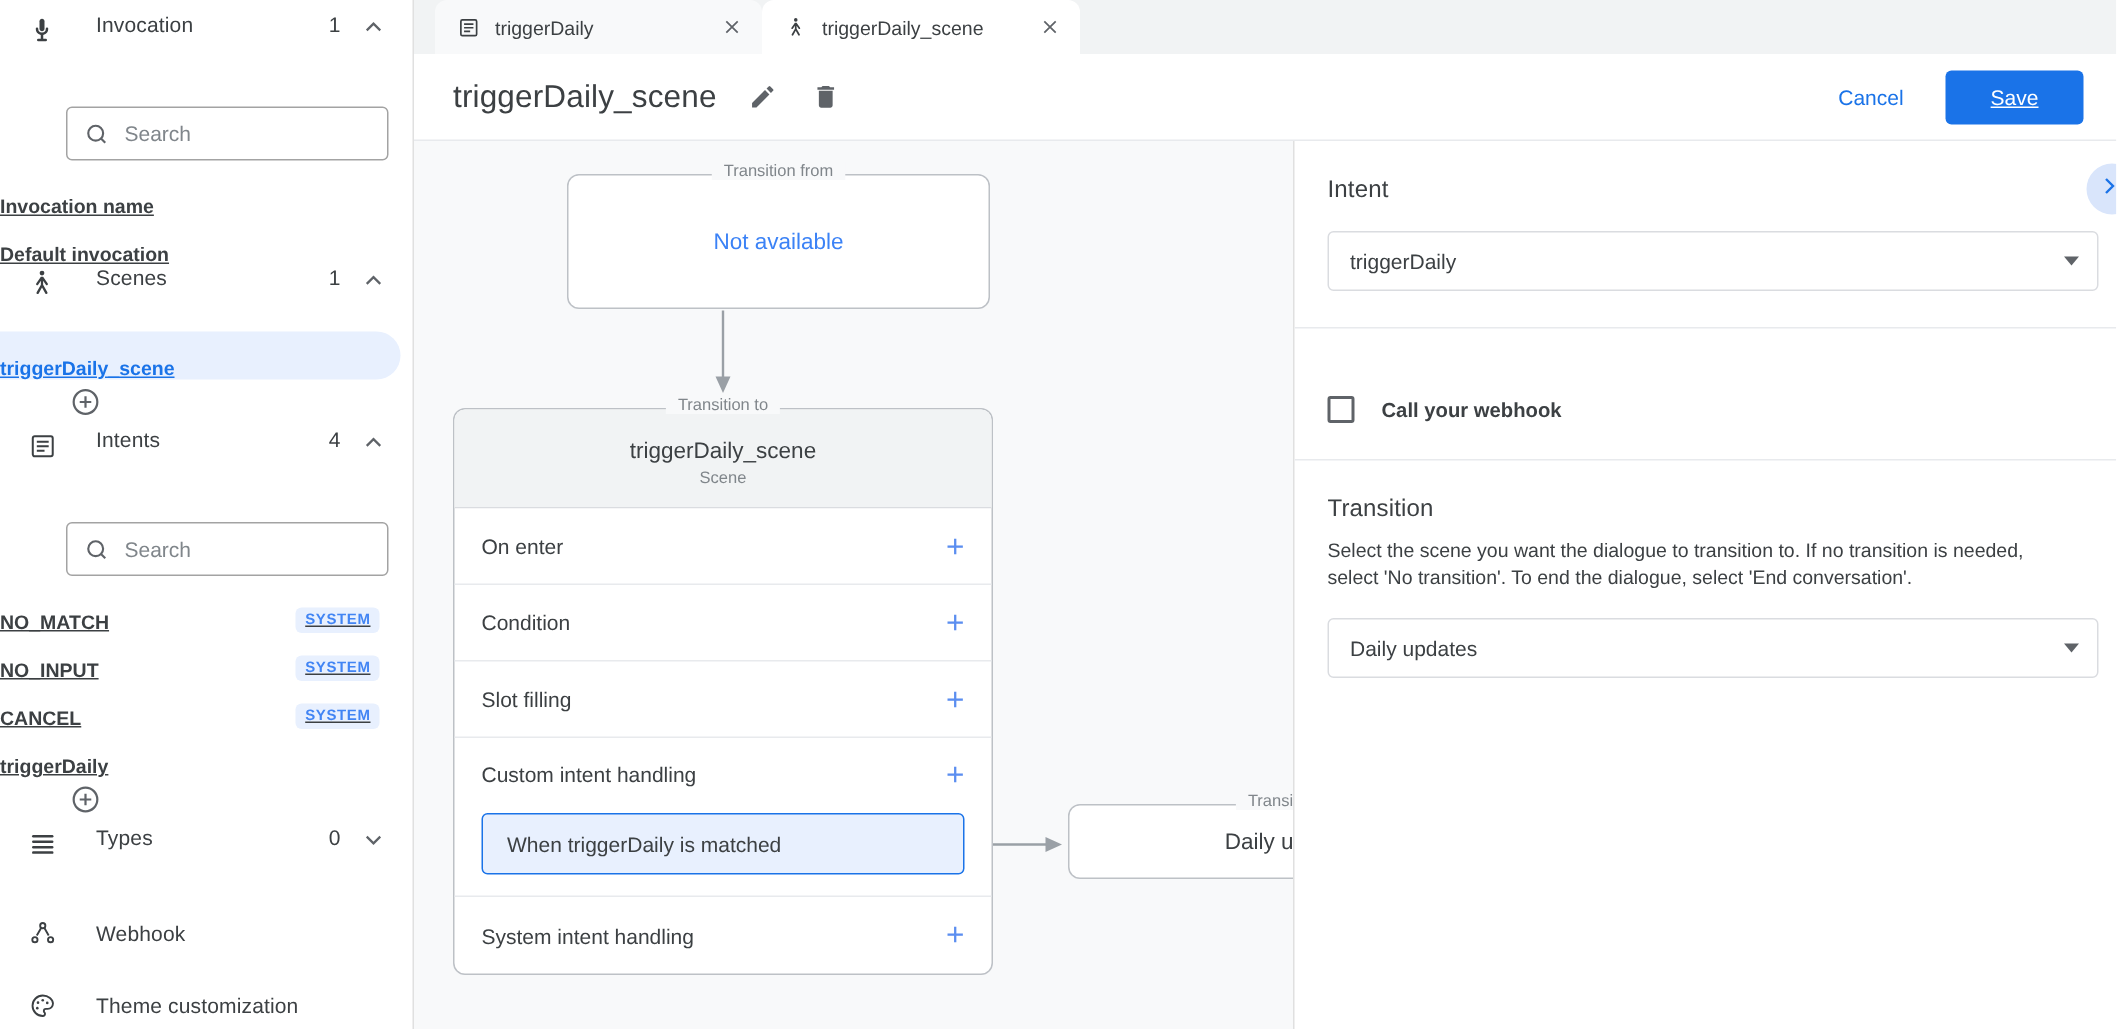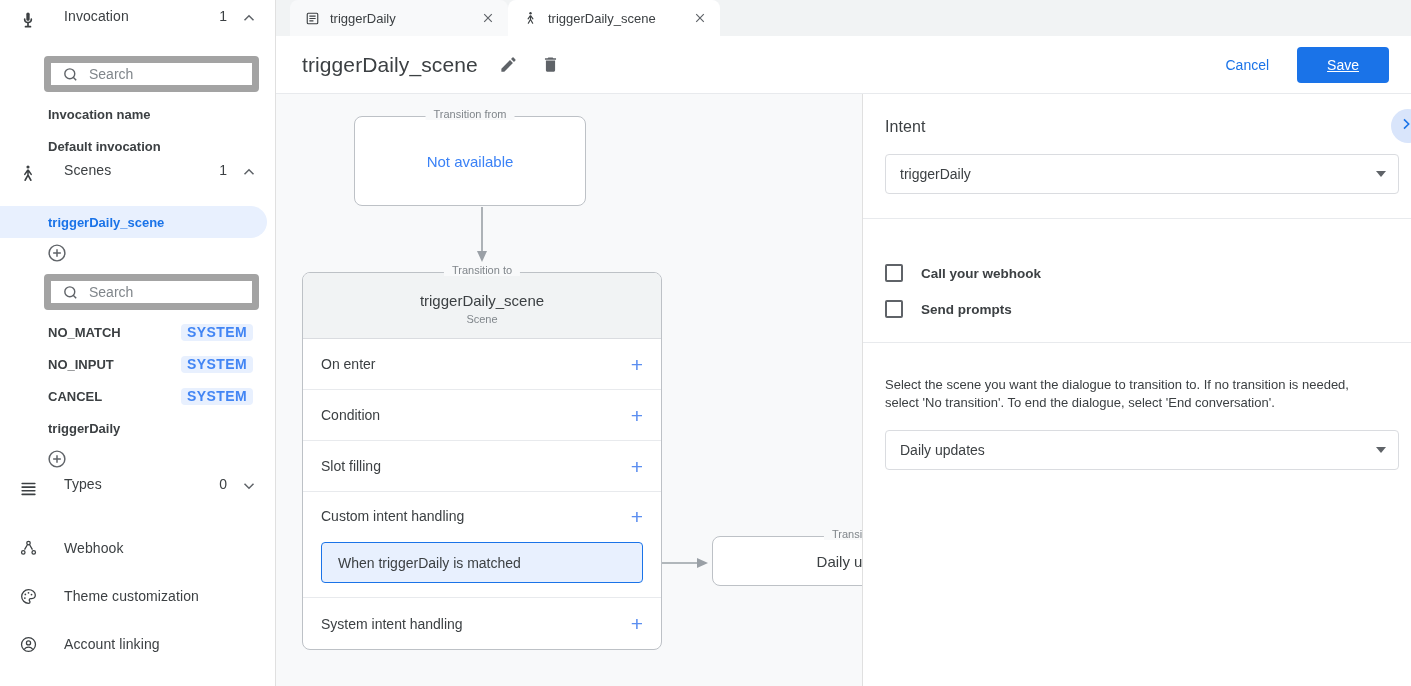--- a/index.html
+++ b/index.html
@@ -28,39 +28,39 @@
     height: 44px; padding: 0 16px 0 16px;
     cursor: pointer; position: relative;
   }
   .sect-head .ic { width: 24px; height: 24px; flex: 0 0 24px; display:flex; align-items:center; justify-content:center; color:#3c4043; }
   .sect-head .lbl { margin-left: 24px; font-size: 14px; color: #3c4043; letter-spacing: .1px; }
   .sect-head .cnt { margin-left: auto; font-size: 14px; color: #3c4043; }
   .sect-head .chev { width: 20px; height: 20px; margin-left: 12px; display:flex; align-items:center; justify-content:center; color:#5f6368; }
 
   .search-wrap { padding: 4px 16px 6px 44px; }
   .search-box {
-    height: 36px; border: 7px solid #a3a3a3; border-radius: 4px;
-    display: flex; align-items: center; padding: 0 10px; background:#fff;
+    height: 36px; border: 1px solid #a3a3a3; border-radius: 4px;
+    display: flex; align-items: center; padding: 0 10px; background:#fff;margin-top:15px;
   }
   .search-box .sic { width:18px;height:18px;color:#5f6368;flex:0 0 18px;display:flex;align-items:center;justify-content:center;}
   .search-box input {
     border: 0; outline: 0; font-size: 14px; margin-left: 10px;
     font-family: inherit; color: #3c4043; width: 100%; background: transparent;
   }
   .search-box input::placeholder { color: #80868b; }
 
   .leaf {
-    height: 32px; display: flex; align-items: center;
-    padding-left: 48px; padding-right: 14px;
+    height: 32px; display: flex; align-items: flex-end;
+    padding-right: 14px;
     font-size: 13px; font-weight: bold; color: #3c4043;
-    cursor: pointer; border-radius: 0 16px 16px 0; margin-right: 8px;
+    cursor: pointer; border-radius: 0 16px 16px 0; margin-right: 8px; text-decoration: underline;
   }
   .leaf.selected { background: #e8f0fe; color: #1a73e8; }
   .badge {
-    margin-left: auto; font-size: 14px; font-weight: bold; letter-spacing:.4px;
+    margin-left: auto; font-size: 10px; font-weight: bold; letter-spacing:.4px;
     color: #4285f4; background: #e8f0fe; border-radius: 4px;
     padding: 2px 6px; line-height: 13px;
   }
   .add-row { padding: 4px 0 6px 46px; }
   .add-btn { width: 22px; height: 22px; color:#5f6368; cursor:pointer; display:block; }
 
   .navitem {
     height: 48px; display: flex; align-items: center; padding: 0 16px;
     cursor: pointer; font-size: 14px; color: #3c4043;
   }
@@ -108,21 +108,21 @@
   .canvas-inner { position: absolute; inset: 0; }
 
   .node {
     position: absolute; background: #ffffff; border: 1px solid #bdc1c6;
     border-radius: 8px;
   }
   .node .legend {
     position: absolute; top: -9px; left: 50%; transform: translateX(-50%);
     background: #f8f9fa; padding: 0 8px; font-size: 11px; color: #80868b; white-space: nowrap;
   }
-  .node-from { left: 78px; top: 22px; width: 232px; height: 90px; }
+  .node-from { left: 102px; top: 22px; width: 282px; height: 90px; }
   .node-from .ctext { position:absolute; top:0;left:0;right:0;bottom:0; display:flex;align-items:center;justify-content:center; font-size:15px;color:#3b82f6; }
 
   .scenecard {
     position: absolute; left: 26px; top: 178px; width: 360px;
     background: #fff; border: 1px solid #bdc1c6; border-radius: 8px; overflow: visible;
   }
   .scenecard .legend {
     position: absolute; top: -9px; left: 50%; transform: translateX(-50%);
     background: #f8f9fa; padding: 0 8px; font-size: 11px; color: #80868b; white-space: nowrap;
   }
@@ -251,20 +251,35 @@
     </div>
     <div class="add-row">
       <span class="add-btn">
         <svg width="22" height="22" viewBox="0 0 24 24" fill="none" stroke="currentColor" stroke-width="1.6">
             <circle cx="12" cy="12" r="8.6"></circle>
             <path d="M12 7.8v8.4M7.8 12h8.4"></path>
           </svg>
       </span>
     </div>
 
+    <div class="sect-head">
+      <span class="ic">
+        <svg width="19" height="19" viewBox="0 0 24 24" fill="none" stroke="currentColor" stroke-width="1.7">
+            <rect x="3.6" y="3.6" width="16.8" height="16.8" rx="1.6"></rect>
+            <path d="M7 8.2h10M7 12h10M7 15.8h6.5"></path>
+          </svg>
+      </span>
+      <span class="lbl">Intents</span>
+      <span class="cnt">4</span>
+      <span class="chev">
+        <svg width="18" height="18" viewBox="0 0 24 24" fill="none" stroke="currentColor" stroke-width="2">
+            <path d="M6 15l6-6 6 6"></path>
+          </svg>
+      </span>
+    </div>
 
     <div class="search-wrap">
       <div class="search-box">
         <span class="sic">
           <svg width="17" height="17" viewBox="0 0 24 24" fill="none" stroke="currentColor" stroke-width="2">
               <circle cx="11" cy="11" r="7"></circle>
               <path d="M20 20l-4.2-4.2"></path>
             </svg>
         </span>
         <input placeholder="Search" style="">
@@ -474,27 +489,24 @@
             <span class="val">triggerDaily</span>
             <span class="caret"></span>
           </div>
         </div>
 
         <div class="rsec">
           <label class="cbrow">
             <span class="cb"></span>
             <span class="cl">Call your webhook</span>
           </label>
-          <label class="cbrow">
-            <span class="cb"></span>
-            <span class="cl">Send prompts</span>
-          </label>
         </div>
 
         <div class="rsec nobord">
+          <div class="rtitle">Transition</div>
           <div class="rdesc">Select the scene you want the dialogue to transition to. If no transition is needed, select 'No transition'. To end the dialogue, select 'End conversation'.</div>
           <div class="select">
             <span class="val">Daily updates</span>
             <span class="caret"></span>
           </div>
         </div>
 
       </aside>
     </div>
   </section>

